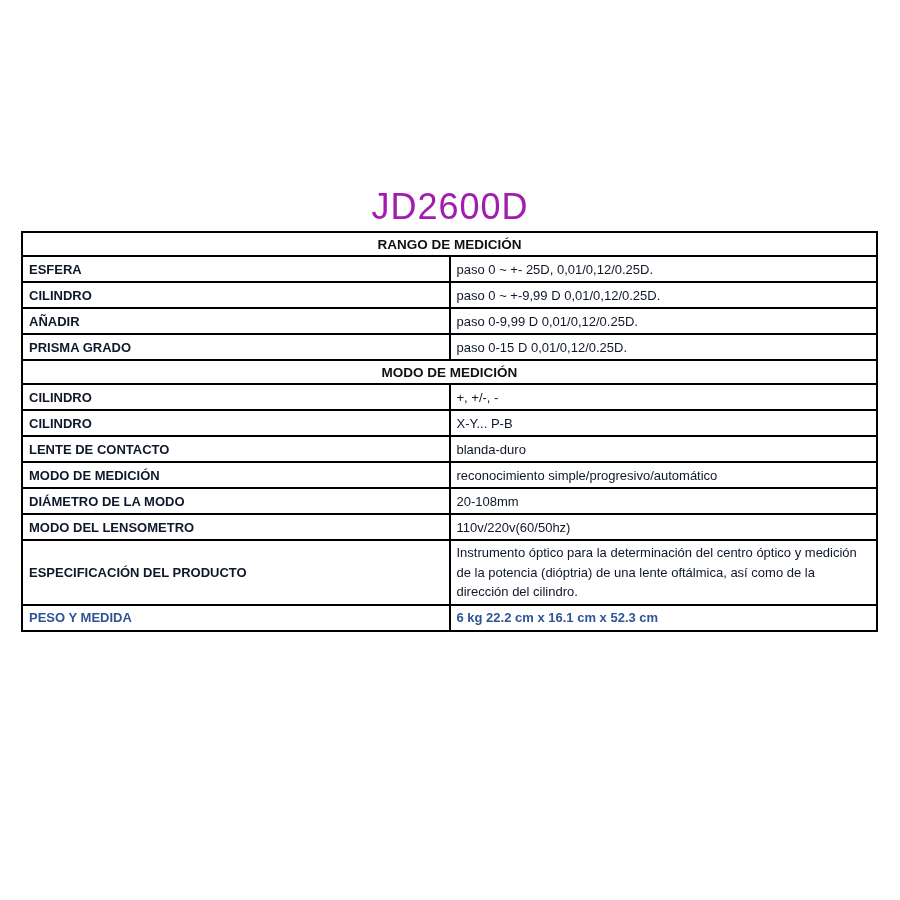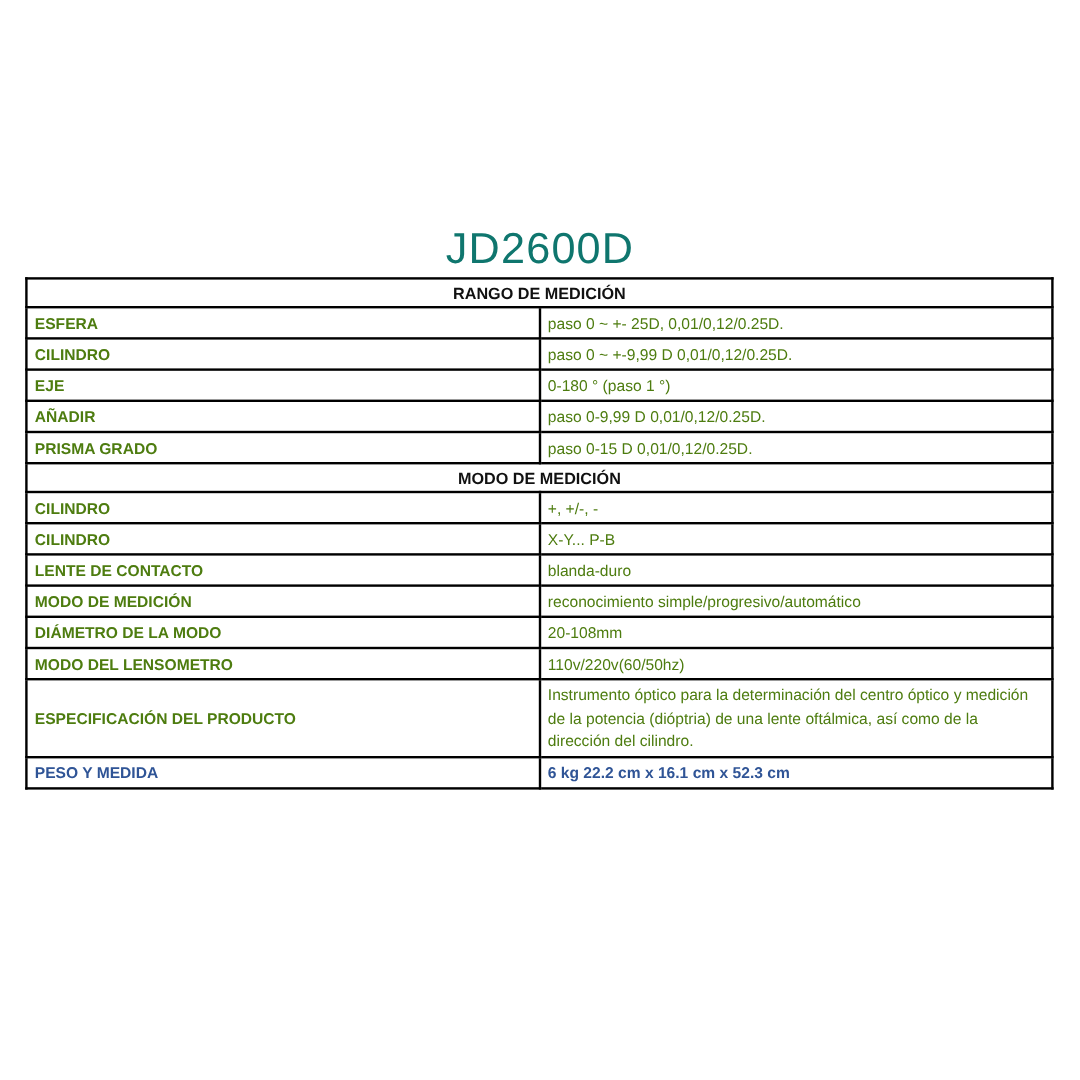--- a/index.html
+++ b/index.html
@@ -19,34 +19,34 @@
   }
   .title {
     position: absolute;
     top: 186px;
     left: 0;
     width: 900px;
     text-align: center;
     font-size: 36px;
     font-weight: 400;
     letter-spacing: 1px;
-    color: #0f766e;
+    color: #a21caf;
   }
   table.spec {
     position: absolute;
     top: 231px;
     left: 21px;
     width: 857px;
     border-collapse: collapse;
     table-layout: fixed;
   }
   table.spec td {
     border: 2px solid #000000;
     font-size: 13px;
-    color: #4d7c0f;
+    color: #0f172a;
     padding: 2px 6px;
     vertical-align: middle;
     overflow: hidden;
   }
   td.label {
     width: 232px;
     font-weight: 700;
     text-align: left;
     height: 20px;
   }
@@ -87,24 +87,20 @@
 
       <tr>
         <td class="label">ESFERA</td>
         <td class="value">paso 0 ~ +- 25D, 0,01/0,12/0.25D.</td>
       </tr>
       <tr>
         <td class="label">CILINDRO</td>
         <td class="value">paso 0 ~ +-9,99 D 0,01/0,12/0.25D.</td>
       </tr>
       <tr>
-        <td class="label">EJE</td>
-        <td class="value">0-180 ° (paso 1 °)</td>
-      </tr>
-      <tr>
         <td class="label">AÑADIR</td>
         <td class="value">paso 0-9,99 D 0,01/0,12/0.25D.</td>
       </tr>
       <tr>
         <td class="label">PRISMA GRADO</td>
         <td class="value">paso 0-15 D 0,01/0,12/0.25D.</td>
       </tr>
 
       <tr class="section">
         <td colspan="2">MODO DE MEDICIÓN</td>

